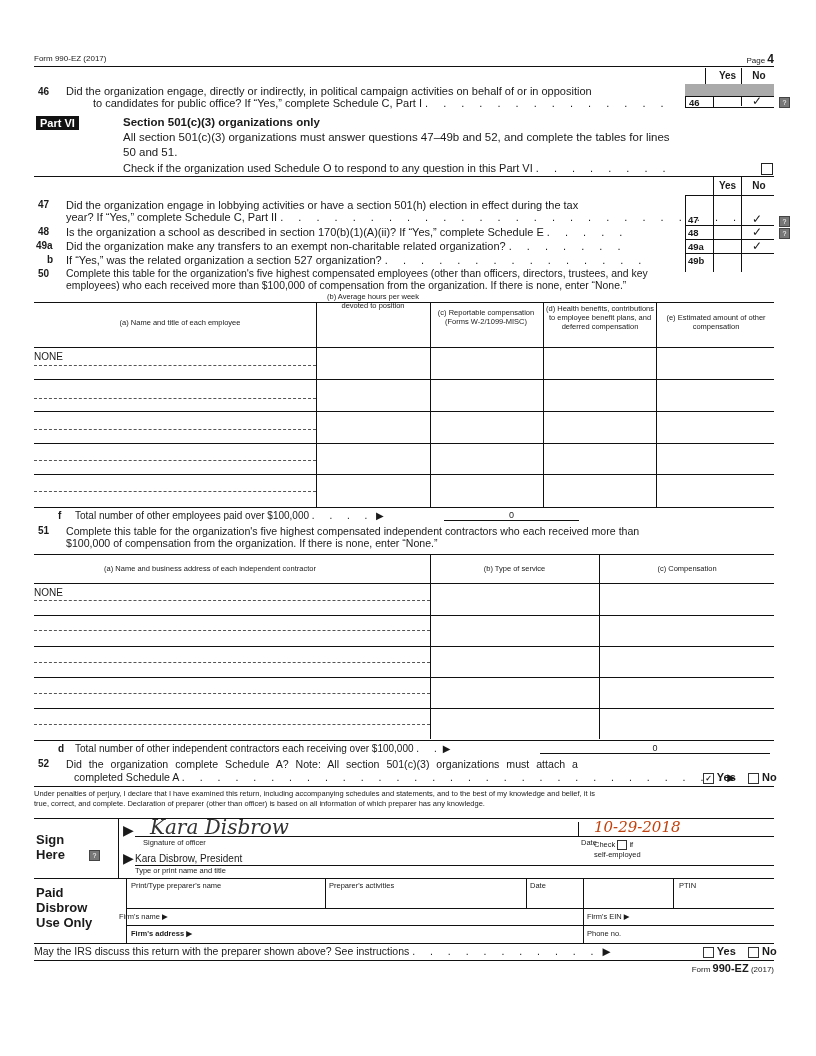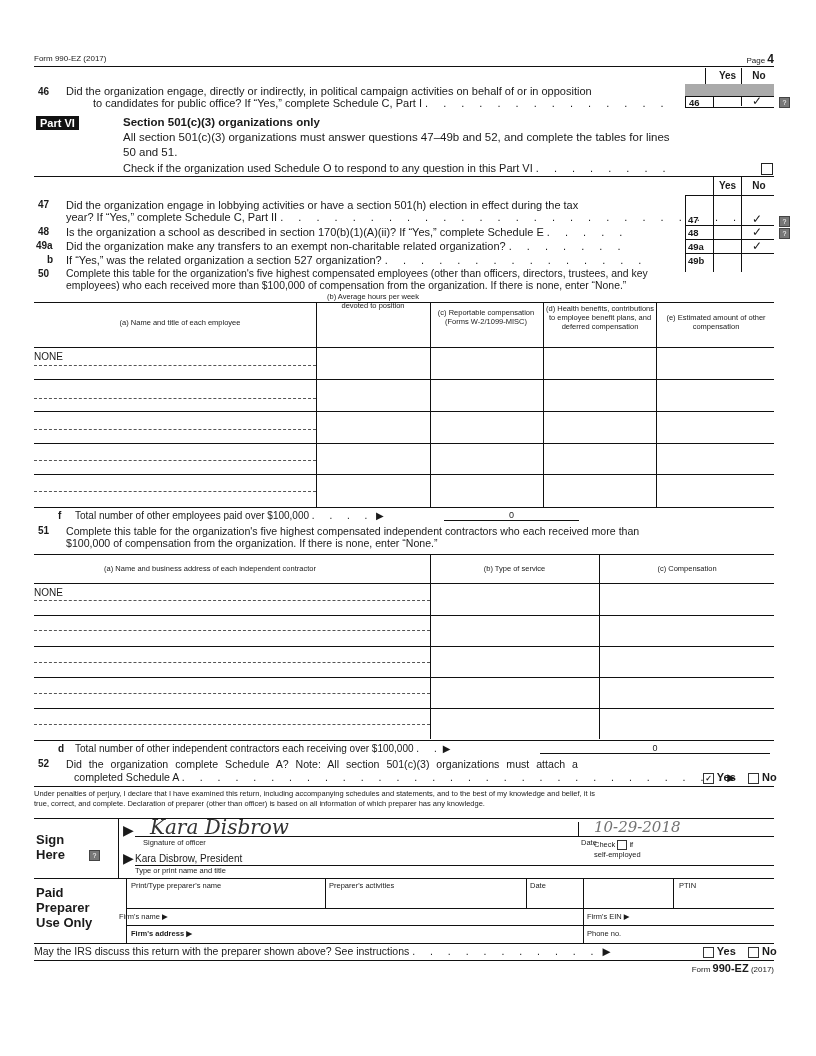--- a/index.html
+++ b/index.html
@@ -168,31 +168,31 @@
     <div>Sign</div>
     <div>Here</div>
   </div>
 <div class="help" style="left:89px;top:850px;">?</div>
 <div class="vline" style="left:118px;top:818px;height:60px;"></div>
 <div class="abs" style="left:123px;top:822px;font-size:14px;">▶</div>
 <div class="abs" style="left:150px;top:815px;font-family:'DejaVu Serif',serif;font-style:italic;font-size:20px;color:#333;">Kara Disbrow</div>
 <div class="hline" style="left:135px;top:836px;width:639px;"></div>
 <div class="abs small" style="left:143px;top:838px;">Signature of officer</div>
 <div class="vline" style="left:578px;top:822px;height:14px;"></div>
-<div class="abs" style="left:594px;top:818px;font-family:'DejaVu Serif',serif;font-style:italic;font-size:15px;color:#737373;">10-29-2018</div>
+<div class="abs" style="left:594px;top:818px;font-family:'DejaVu Serif',serif;font-style:italic;font-size:15px;color:#c2410c;">10-29-2018</div>
 <div class="abs small" style="left:581px;top:838px;">Date</div>
 <div class="abs" style="left:123px;top:850px;font-size:14px;">▶</div>
 <div class="abs" style="left:135px;top:853px;font-size:10px;">Kara Disbrow, President</div>
 <div class="hline" style="left:135px;top:865px;width:639px;"></div>
 <div class="abs small" style="left:135px;top:866px;">Type or print name and title</div>
 <div class="hline" style="left:34px;top:878px;width:740px;border-top-width:1.5px;"></div>
 
 <div class="abs" style="left:36px;top:885px;font-weight:bold;font-size:13px;line-height:15px;">
   <div>Paid</div>
-    <div>Preparer</div>
+    <div>Disbrow</div>
     <div>Use Only</div>
 </div>
 <div class="vline" style="left:126px;top:878px;height:66px;"></div>
 <div class="abs small" style="left:131px;top:881px;">Print/Type preparer's name</div>
 <div class="vline" style="left:325px;top:878px;height:30px;"></div>
 <div class="abs small" style="left:329px;top:881px;">Preparer's activities</div>
 <div class="vline" style="left:526px;top:878px;height:30px;"></div>
 <div class="abs small" style="left:530px;top:881px;">Date</div>
 <div class="vline" style="left:583px;top:878px;height:30px;"></div>
 <div class="abs small" style="left:594px;top:840px;"><span>Check</span> <span class="cb" style="width:8px;height:8px;"></span> <span>if</span><br><span>self-employed</span></div>

